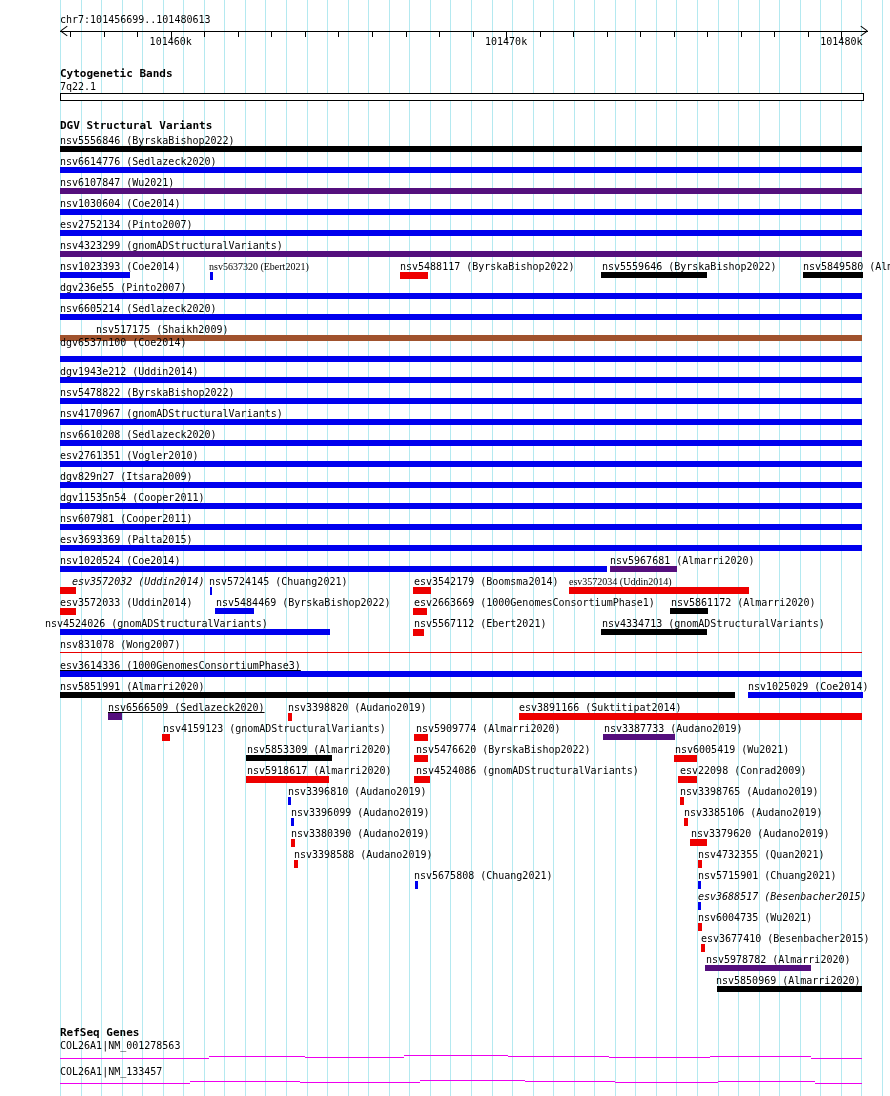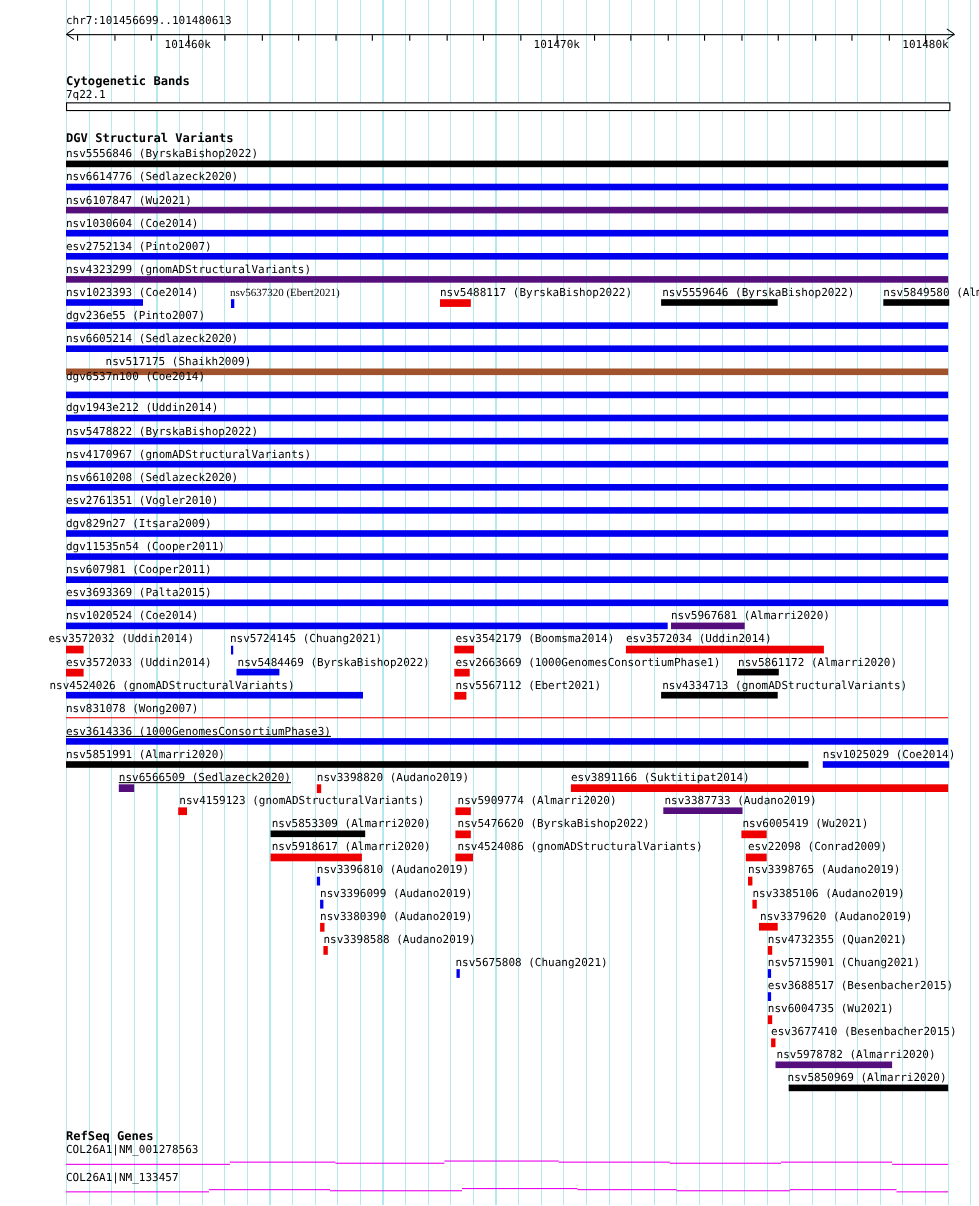--- a/index.html
+++ b/index.html
@@ -149,27 +149,27 @@
         <div class="lbl" style="left: 60px; top: 534px;">esv3693369 (Palta2015)</div>
         <div class="bar" style="left: 60px; width: 802px; top: 545px; height: 6px; background: rgb(0, 0, 238);"></div>
       </div>
       <div>
         <div class="lbl" style="left: 60px; top: 555px;">nsv1020524 (Coe2014)</div>
         <div class="bar" style="left: 60px; width: 547px; top: 566px; height: 6px; background: rgb(0, 0, 238);"></div>
         <div class="lbl" style="left: 610px; top: 555px;">nsv5967681 (Almarri2020)</div>
         <div class="bar" style="left: 610px; width: 67px; top: 566px; height: 6px; background: rgb(84, 15, 125);"></div>
       </div>
       <div>
-        <div class="lbl" style="left: 44px; top: 576px;">esv3572032 (Uddin2014)</div>
+        <div class="lbl" style="left: 72px; top: 576px; font-style: italic;">esv3572032 (Uddin2014)</div>
         <div class="bar" style="left: 60px; width: 16px; top: 587px; height: 7px; background: rgb(238, 0, 0);"></div>
         <div class="lbl" style="left: 209px; top: 576px;">nsv5724145 (Chuang2021)</div>
         <div class="bar" style="left: 210px; width: 2px; top: 587px; height: 8px; background: rgb(0, 0, 238);"></div>
         <div class="lbl" style="left: 414px; top: 576px;">esv3542179 (Boomsma2014)</div>
         <div class="bar" style="left: 413px; width: 18px; top: 587px; height: 7px; background: rgb(238, 0, 0);"></div>
-        <div class="lbl" style="left: 569px; top: 576px;">esv3572034 (Uddin2014)</div>
+        <div class="lbl" style="left: 569px; top: 576px; font-family: Liberation Serif, serif;">esv3572034 (Uddin2014)</div>
         <div class="bar" style="left: 569px; width: 180px; top: 587px; height: 7px; background: rgb(238, 0, 0);"></div>
       </div>
       <div>
         <div class="lbl" style="left: 60px; top: 597px;">esv3572033 (Uddin2014)</div>
         <div class="bar" style="left: 60px; width: 16px; top: 608px; height: 7px; background: rgb(238, 0, 0);"></div>
         <div class="lbl" style="left: 216px; top: 597px;">nsv5484469 (ByrskaBishop2022)</div>
         <div class="bar" style="left: 215px; width: 39px; top: 608px; height: 6px; background: rgb(0, 0, 238);"></div>
         <div class="lbl" style="left: 414px; top: 597px;">esv2663669 (1000GenomesConsortiumPhase1)</div>
         <div class="bar" style="left: 413px; width: 14px; top: 608px; height: 7px; background: rgb(238, 0, 0);"></div>
         <div class="lbl" style="left: 671px; top: 597px;">nsv5861172 (Almarri2020)</div>
@@ -253,21 +253,21 @@
         <div class="lbl" style="left: 698px; top: 849px;">nsv4732355 (Quan2021)</div>
         <div class="bar" style="left: 698px; width: 4px; top: 860px; height: 8px; background: rgb(238, 0, 0);"></div>
       </div>
       <div>
         <div class="lbl" style="left: 414px; top: 870px;">nsv5675808 (Chuang2021)</div>
         <div class="bar" style="left: 415px; width: 3px; top: 881px; height: 8px; background: rgb(0, 0, 238);"></div>
         <div class="lbl" style="left: 698px; top: 870px;">nsv5715901 (Chuang2021)</div>
         <div class="bar" style="left: 698px; width: 3px; top: 881px; height: 8px; background: rgb(0, 0, 238);"></div>
       </div>
       <div>
-        <div class="lbl" style="left: 698px; top: 891px;">esv3688517 (Besenbacher2015)</div>
+        <div class="lbl" style="left: 698px; top: 891px; font-style: italic;">esv3688517 (Besenbacher2015)</div>
         <div class="bar" style="left: 698px; width: 3px; top: 902px; height: 8px; background: rgb(0, 0, 238);"></div>
       </div>
       <div>
         <div class="lbl" style="left: 698px; top: 912px;">nsv6004735 (Wu2021)</div>
         <div class="bar" style="left: 698px; width: 4px; top: 923px; height: 8px; background: rgb(238, 0, 0);"></div>
       </div>
       <div>
         <div class="lbl" style="left: 701px; top: 933px;">esv3677410 (Besenbacher2015)</div>
         <div class="bar" style="left: 701px; width: 4px; top: 944px; height: 8px; background: rgb(238, 0, 0);"></div>
       </div>

